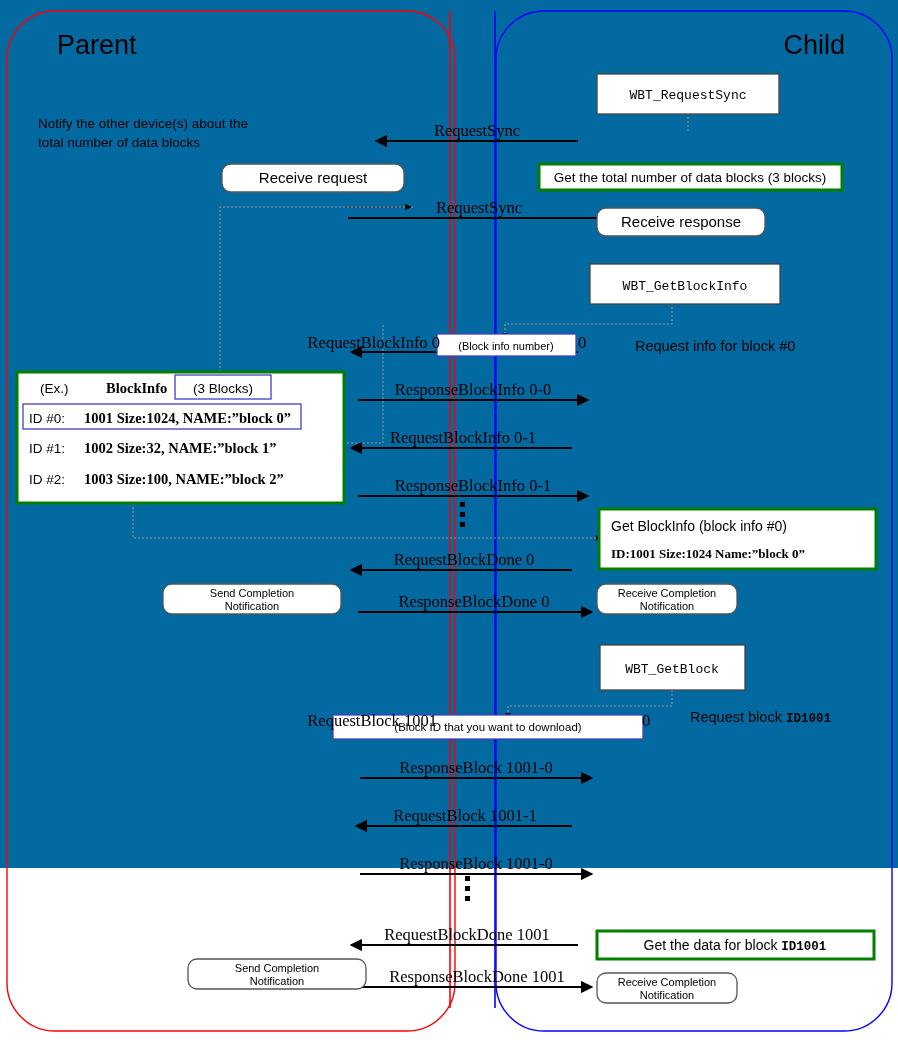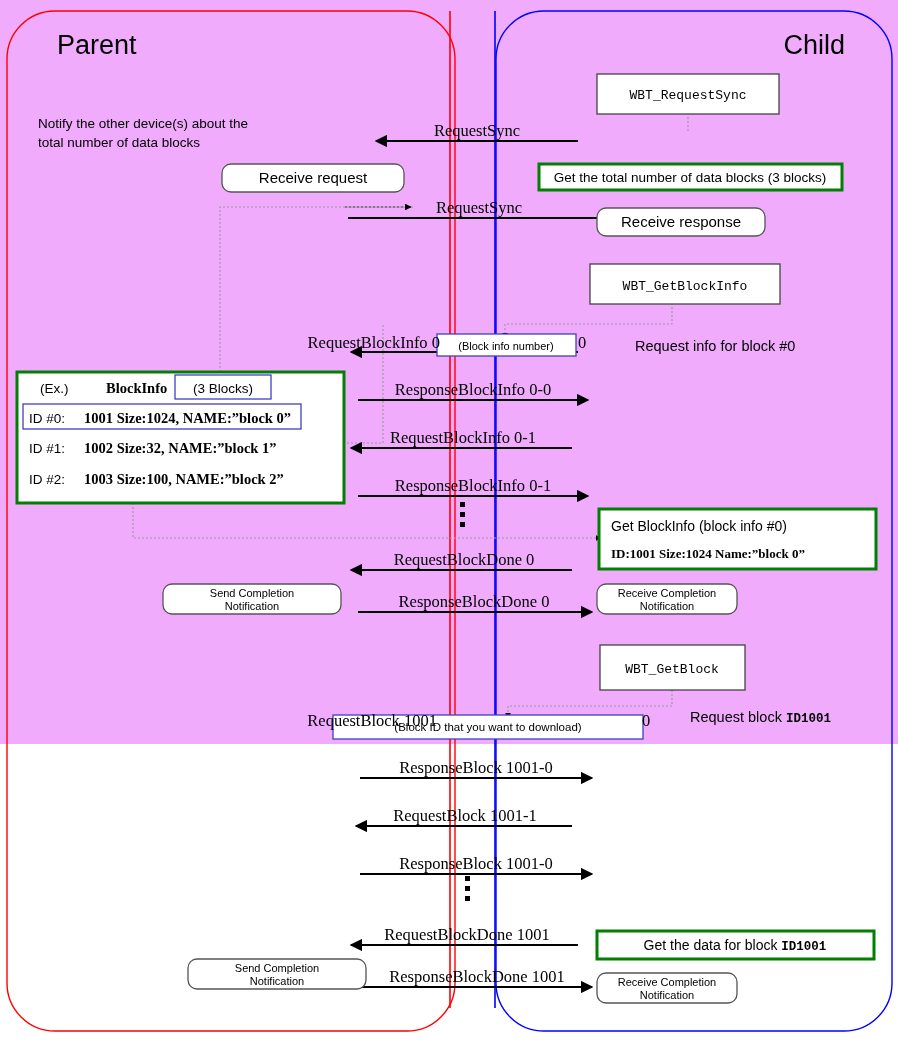--- a/index.html
+++ b/index.html
@@ -1,18 +1,18 @@
 <!DOCTYPE html>
 <html><head>
 <meta charset="utf-8">
 <style>
   html,body{margin:0;padding:0;background:#ffffff;}
   body{width:898px;height:1051px;overflow:hidden;
        font-family:"Liberation Sans", sans-serif;}
-  #stage{position:relative;width:898px;height:744px;background:#f0abfc;}
+  #stage{position:relative;width:898px;height:868px;background:#0369a1;}
   svg.layer{position:absolute;left:0;top:0;width:898px;height:1051px;}
 
   
   .lane-title{font-family:"Liberation Sans",sans-serif;font-size:27px;fill:#000;}
   .sans{font-family:"Liberation Sans",sans-serif;font-size:13.5px;fill:#000;}
   .sans-sm{font-family:"Liberation Sans",sans-serif;font-size:11px;fill:#000;}
   .sans-xs{font-family:"Liberation Sans",sans-serif;font-size:9.5px;fill:#000;}
   .serif{font-family:"Liberation Serif","DejaVu Serif",serif;font-size:16.5px;fill:#000;}
   .serif-b{font-family:"Liberation Serif","DejaVu Serif",serif;font-size:14.5px;fill:#000;font-weight:bold;}
   .serif-bs{font-family:"Liberation Serif","DejaVu Serif",serif;font-size:13px;fill:#000;font-weight:bold;}

